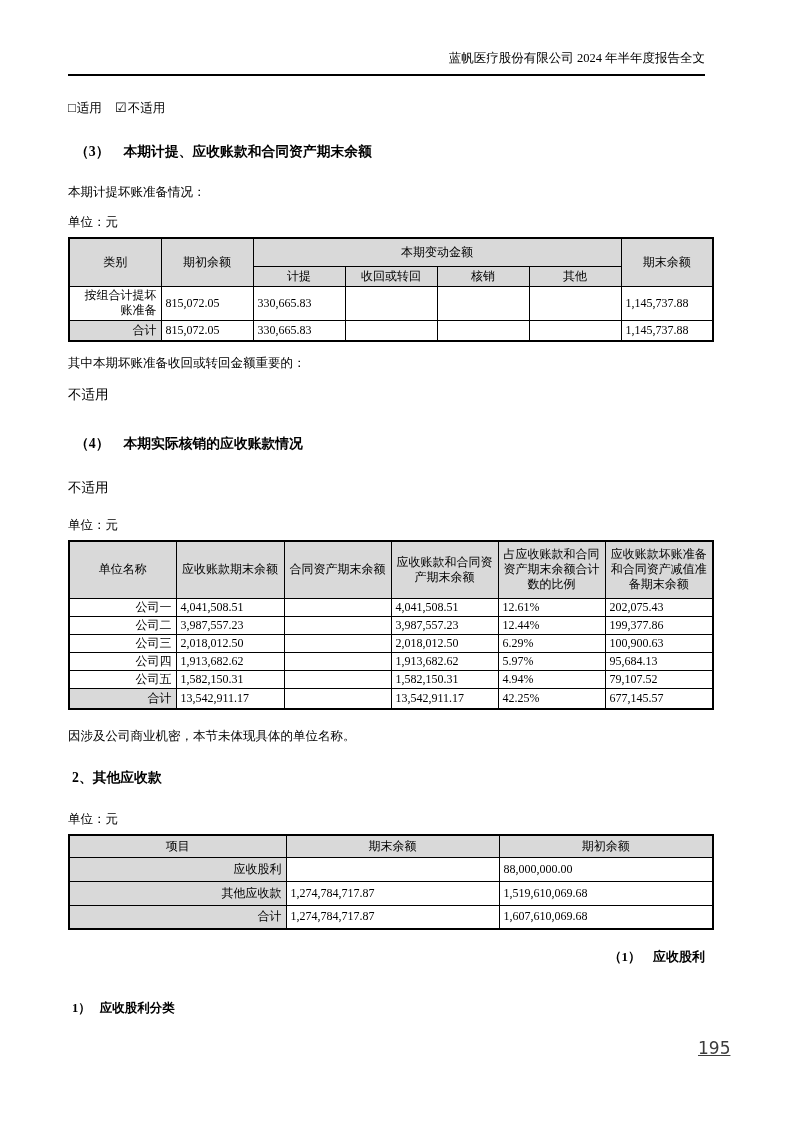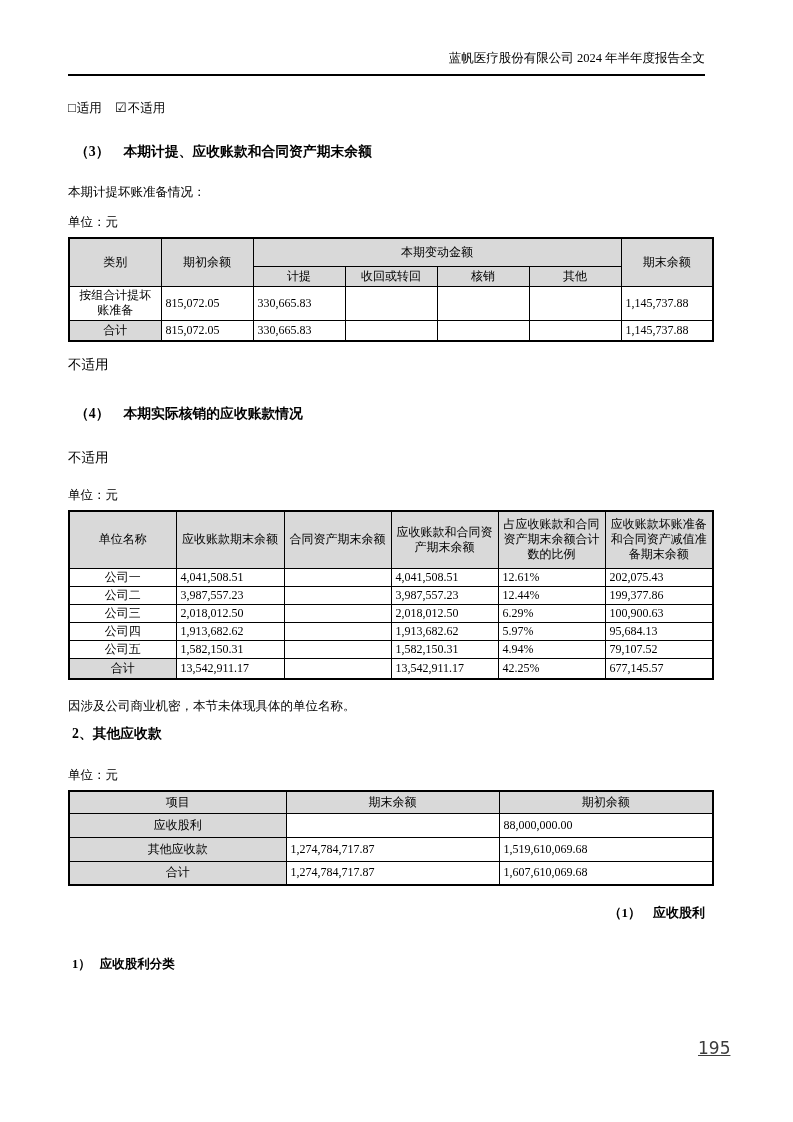--- a/index.html
+++ b/index.html
@@ -23,21 +23,21 @@
   }
   
   .apply-line{margin-top:24px;font-size:12.5px;}
   .apply-opt{margin-right:10px;}
   .cb{font-size:13px;margin-right:1px;}
   
   .sec-heading{margin-top:26px;font-size:13.8px;font-weight:bold;padding-left:7px;}
   .sec-heading .num{margin-right:14px;}
   .h4{margin-top:31px;}
   .h5{margin-top:28px;}
-  .h-other{margin-top:10px;padding-left:4px;}
+  .h-other{margin-top:24px;padding-left:4px;}
   .sub1{margin-top:18px;font-size:13px;font-weight:bold;padding-left:7px;text-align:right;}
   .sub1 .num{margin-right:12px;}
   .sub2{margin-top:34px;font-size:12.5px;font-weight:bold;padding-left:4px;}
   .sub2 .num{margin-right:9px;}
   
   .body-line{margin-top:23px;}
   .note-line{margin-top:13px;}
   .na-line{margin-top:14px;font-size:13.5px;}
   .na-line2{margin-top:26px;font-size:13.5px;}
   .unit-line{margin-top:13px;padding-right:13px;}
@@ -55,21 +55,21 @@
     font-size:12px;
     line-height:1.25;
     padding:1px 4px;
     vertical-align:middle;
     box-sizing:border-box;
     overflow:hidden;
   }
   th{background:#d9d9d9;text-align:center;padding:1px 2px;}
   td.gray{background:#d9d9d9;}
   td.num{text-align:left;}
-  td.lbl{text-align:center;}
+  td.lbl{text-align:right;}
   tr.rh-28{height:28px;}
   tr.rh-20{height:20px;}
   tr.rh-34{height:34px;}
   tr.rh-21{height:21px;}
   tr.rh-57{height:57px;}
   tr.rh-17{height:17px;}
   tr.rh-22{height:22px;}
   tr.rh-24{height:24px;}
   
   .page-num{
@@ -140,20 +140,21 @@
       <td class="num">815,072.05</td>
       <td class="num">330,665.83</td>
       <td class="num"></td>
       <td class="num"></td>
       <td class="num"></td>
       <td class="num">1,145,737.88</td>
     </tr>
   </tbody>
     </table>
 
+  <div class="note-line">其中本期坏账准备收回或转回金额重要的：</div>
   <div class="na-line">不适用</div>
 
   <div class="sec-heading h4">
     <span class="num">（4）</span><span>本期实际核销的应收账款情况</span>
   </div>
   <div class="na-line2">不适用</div>
 
 
   <div class="unit-line" style="margin-top:20px">单位：元</div>
 

